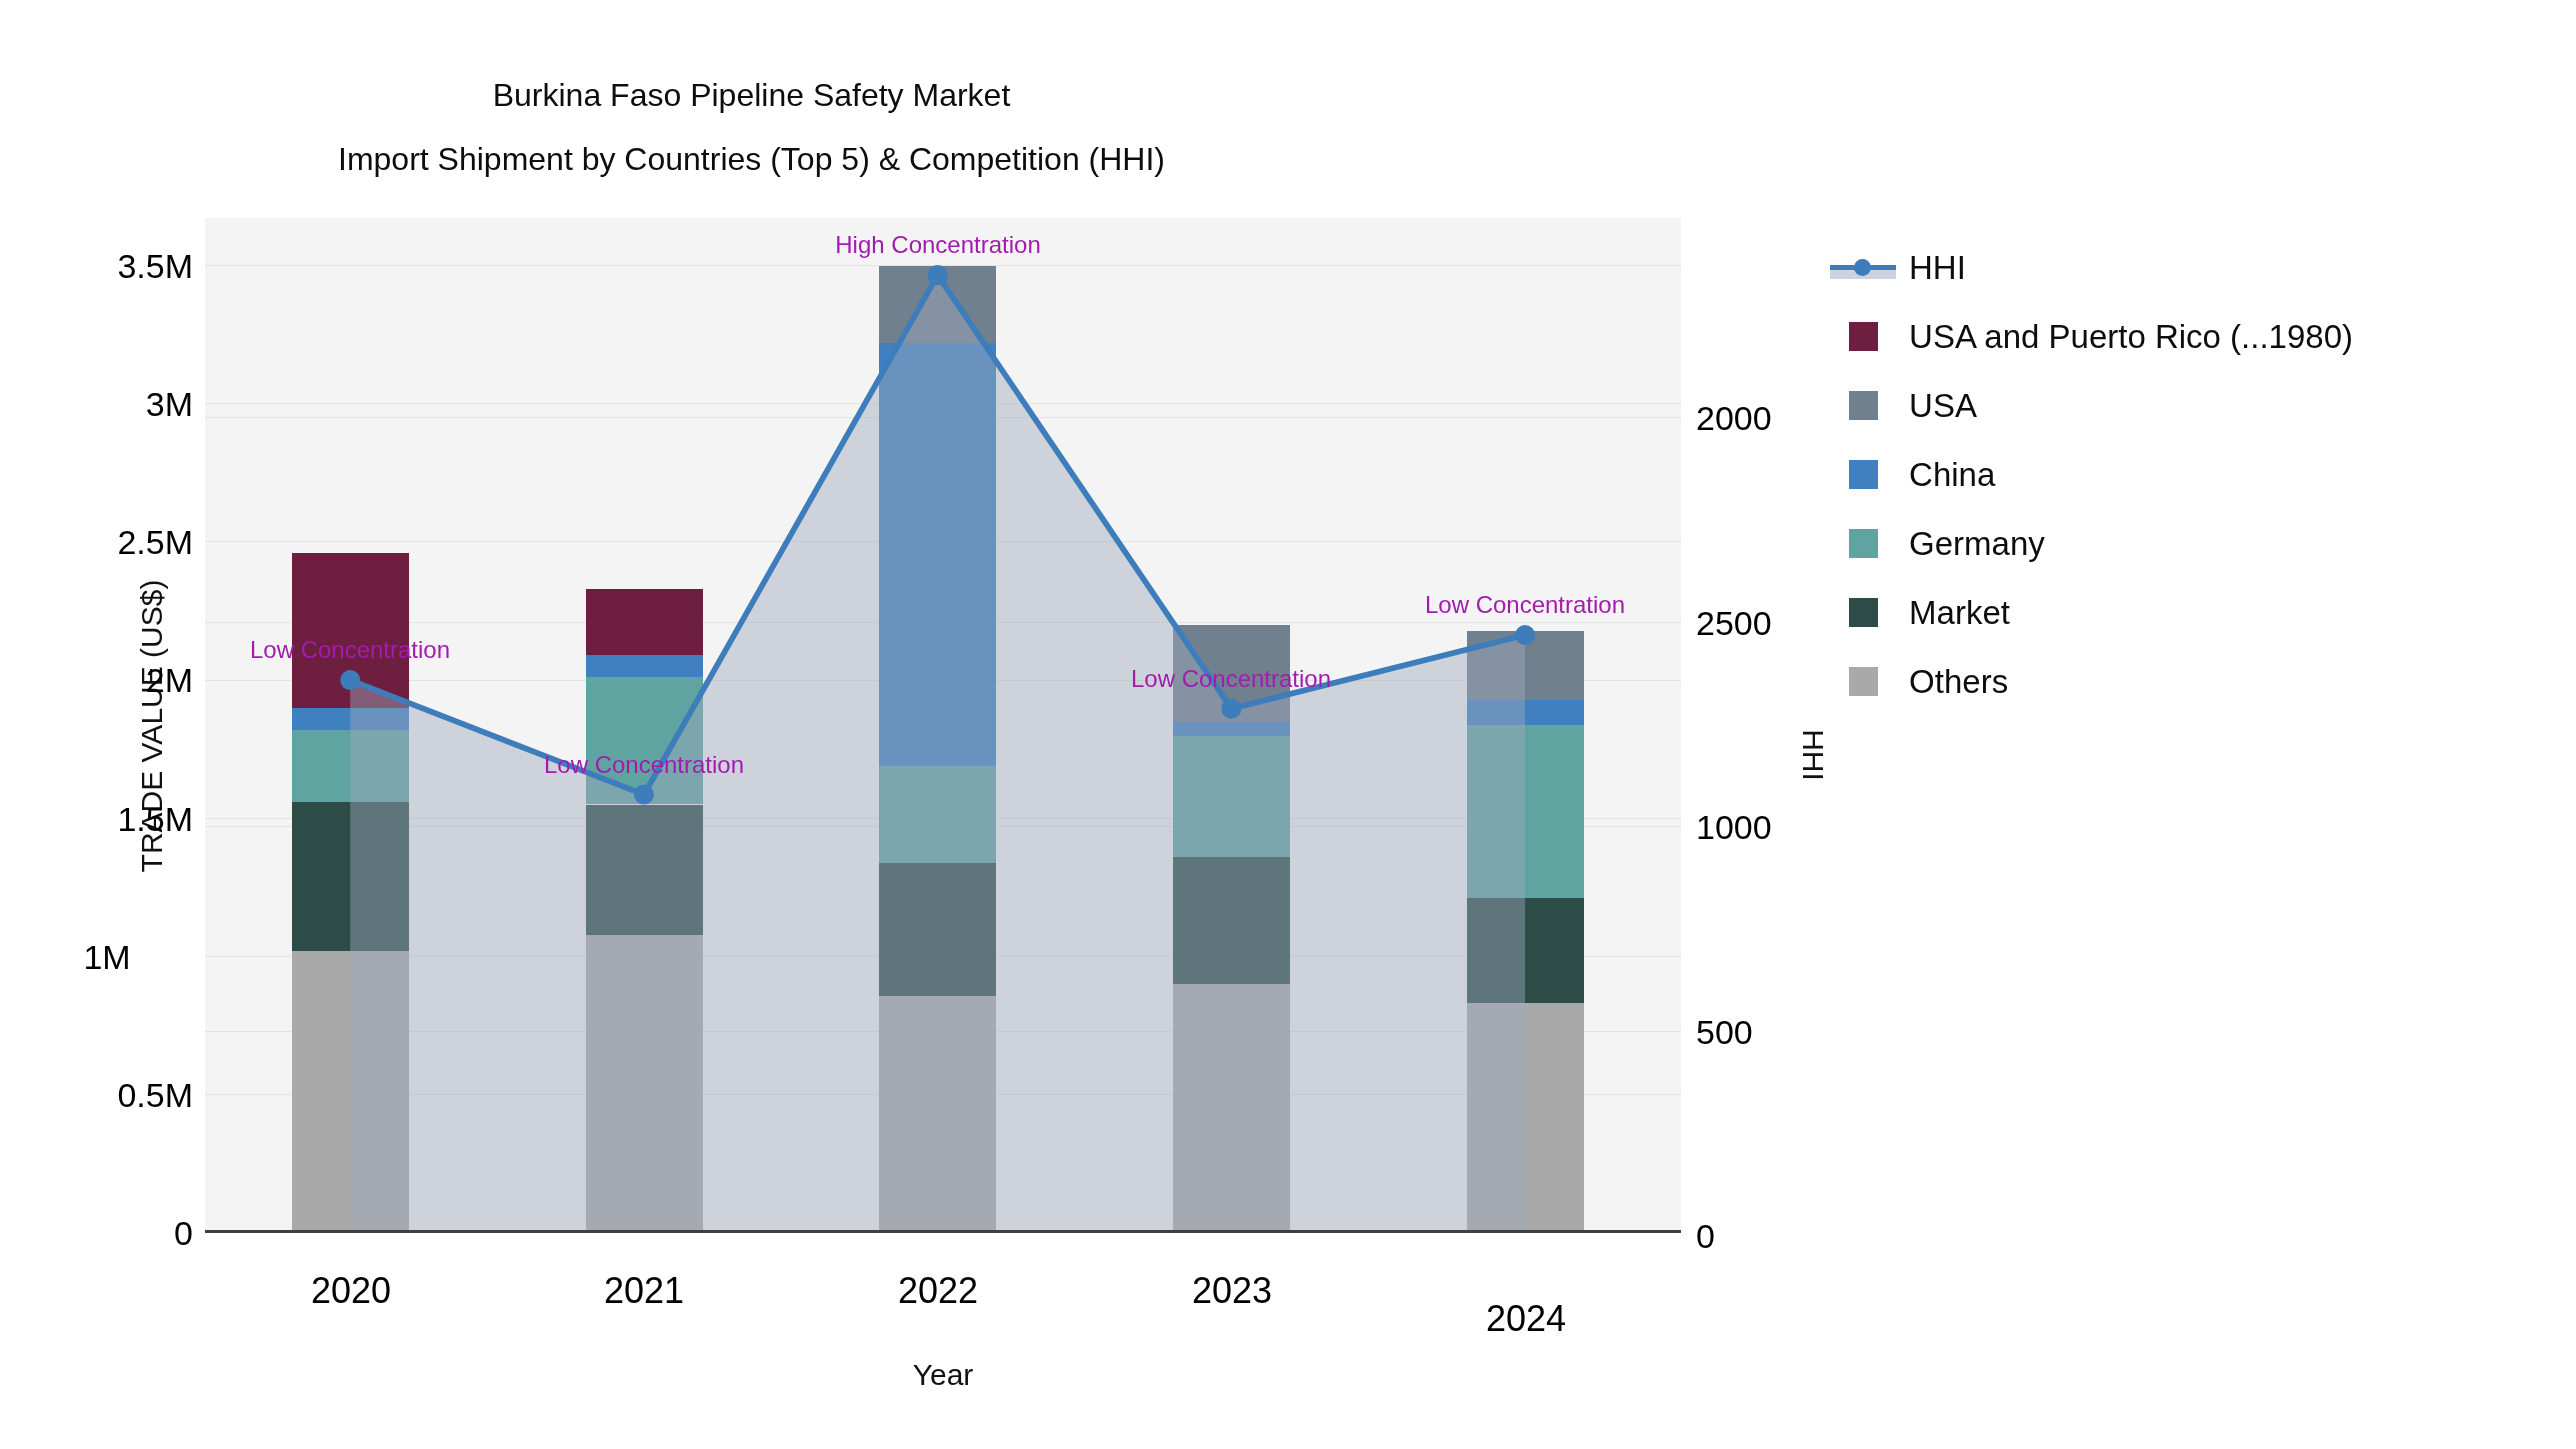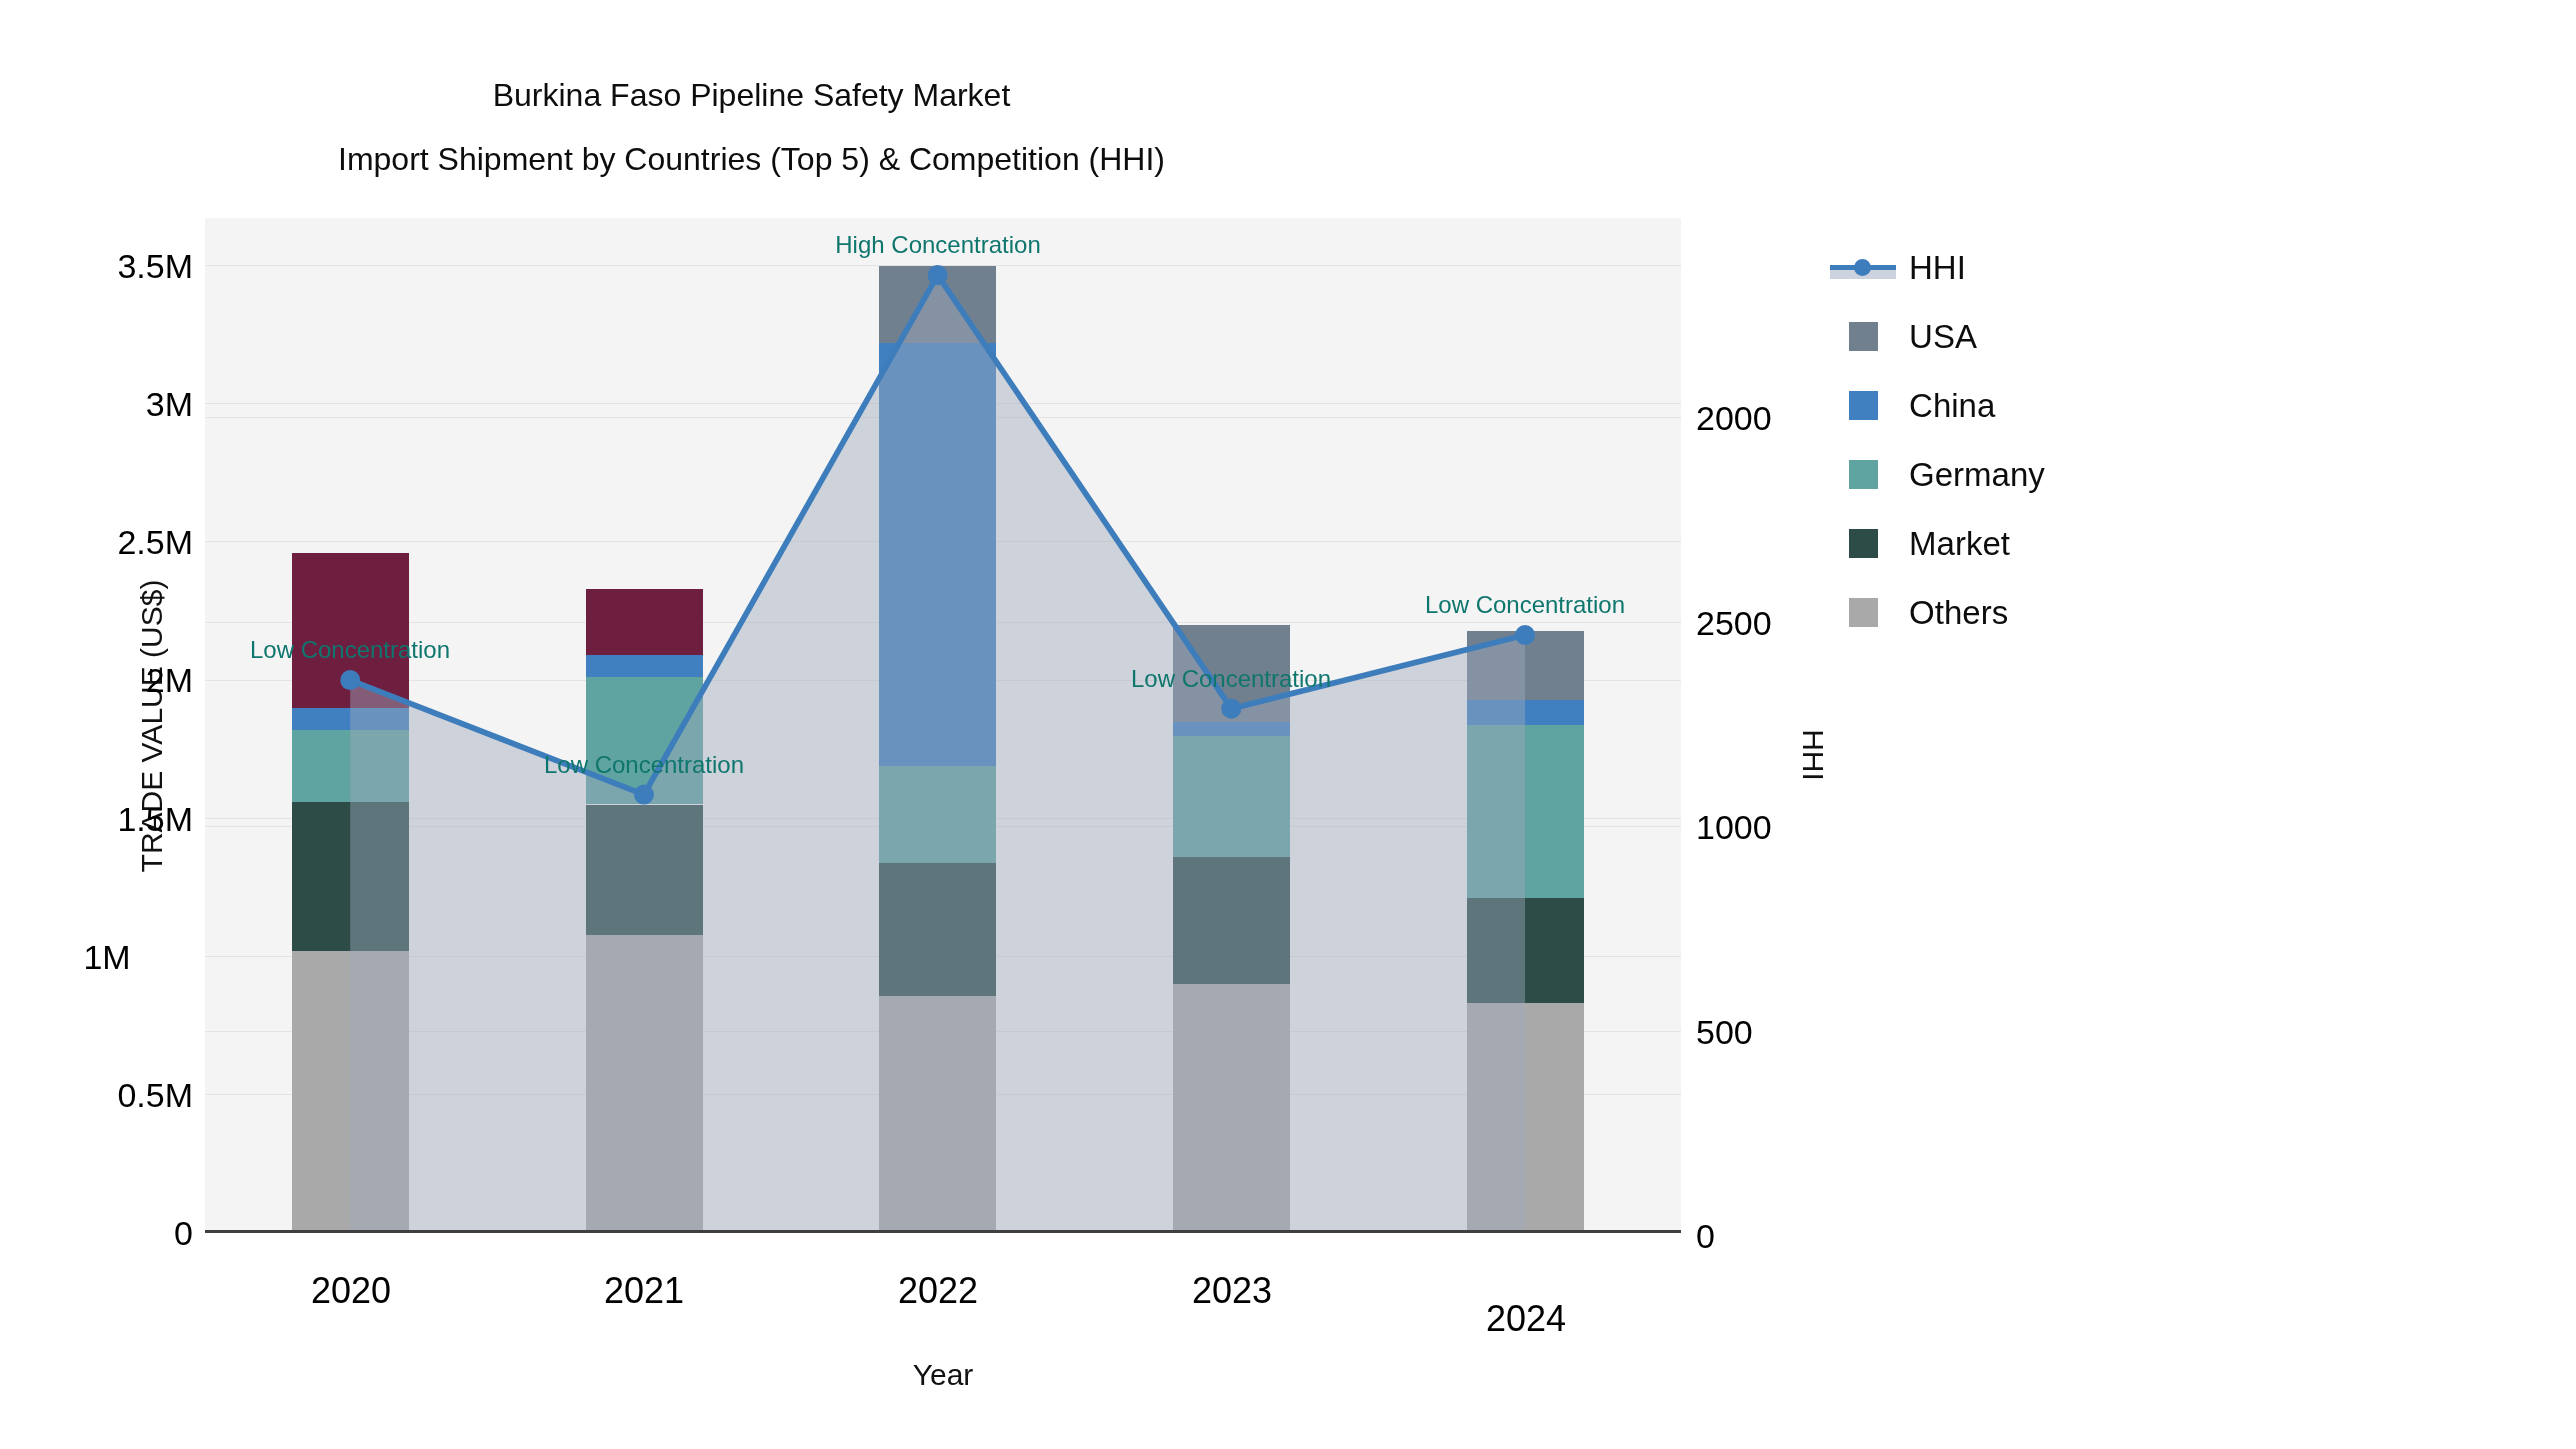--- a/index.html
+++ b/index.html
@@ -4,21 +4,21 @@
 <style>
   html,body{margin:0;padding:0;background:#ffffff;}
   body{width:2576px;height:1449px;position:relative;font-family:"Liberation Sans",sans-serif;color:#111;overflow:hidden;}
   .figure{position:absolute;inset:0;}
   .title-block{position:absolute;left:0;right:1073px;top:63px;text-align:center;font-size:32px;line-height:64px;color:#0d0d0d;}
   .plot{position:absolute;left:205px;top:218px;width:1476px;height:1015px;background:#f4f4f4;}
   .gridline{position:absolute;left:0;width:100%;height:1.4px;background:#e3e3e3;}
   .axisline{position:absolute;left:0;bottom:0;width:100%;height:2.9px;background:#3f3f3f;}
   .bar-seg{position:absolute;}
   .overlay-svg{position:absolute;left:0;top:0;pointer-events:none;}
-  .annotation{position:absolute;transform:translate(-50%,-100%);font-size:24px;white-space:nowrap;color:#0f766e;}
+  .annotation{position:absolute;transform:translate(-50%,-100%);font-size:24px;white-space:nowrap;color:#a21caf;}
   .ytick-left{position:absolute;width:172px;text-align:right;font-size:34px;transform:translateY(-50%);color:#000;}
   .ytick-right{position:absolute;width:172px;text-align:left;font-size:34px;transform:translateY(-50%);color:#000;}
   .xtick{position:absolute;transform:translateX(-50%);font-size:36px;color:#000;}
   .axis-title-y{position:absolute;left:5.7px;top:726px;transform:translateY(-50%) rotate(-90deg);transform-origin:center;font-size:30px;white-space:nowrap;}
   .axis-title-y2{position:absolute;left:1787px;top:755px;transform:translateY(-50%) rotate(90deg);transform-origin:center;font-size:30px;white-space:nowrap;}
   .axis-title-x{position:absolute;left:943px;top:1358px;transform:translateX(-50%);font-size:30px;}
   .legend{position:absolute;left:1830px;top:233px;}
   .legend-item{display:flex;align-items:center;height:69px;cursor:pointer;}
   .legend-swatch{width:29px;height:29px;margin-left:18.6px;margin-right:31.5px;flex:0 0 auto;}
   .legend-line-swatch{position:relative;width:66px;height:31.5px;margin-right:13px;flex:0 0 auto;}
@@ -119,20 +119,24 @@
   <div class="legend" id="legend">
       <div class="legend-item">
         <div class="legend-line-swatch">
           <div class="legend-line-band" style="background: rgb(204, 211, 222);"></div>
           <div class="legend-line-stroke" style="background: rgb(62, 125, 187);"></div>
           <div class="legend-line-dot" style="background: rgb(62, 125, 187);"></div>
         </div>
         <div class="legend-label">HHI</div>
       </div>
       <div class="legend-item">
+        <div class="legend-swatch" style="background: rgb(110, 31, 64);"></div>
+        <div class="legend-label">USA and Puerto Rico (...1980)</div>
+      </div>
+      <div class="legend-item">
         <div class="legend-swatch" style="background: rgb(113, 128, 143);"></div>
         <div class="legend-label">USA</div>
       </div>
       <div class="legend-item">
         <div class="legend-swatch" style="background: rgb(64, 128, 192);"></div>
         <div class="legend-label">China</div>
       </div>
       <div class="legend-item">
         <div class="legend-swatch" style="background: rgb(95, 164, 160);"></div>
         <div class="legend-label">Germany</div>

